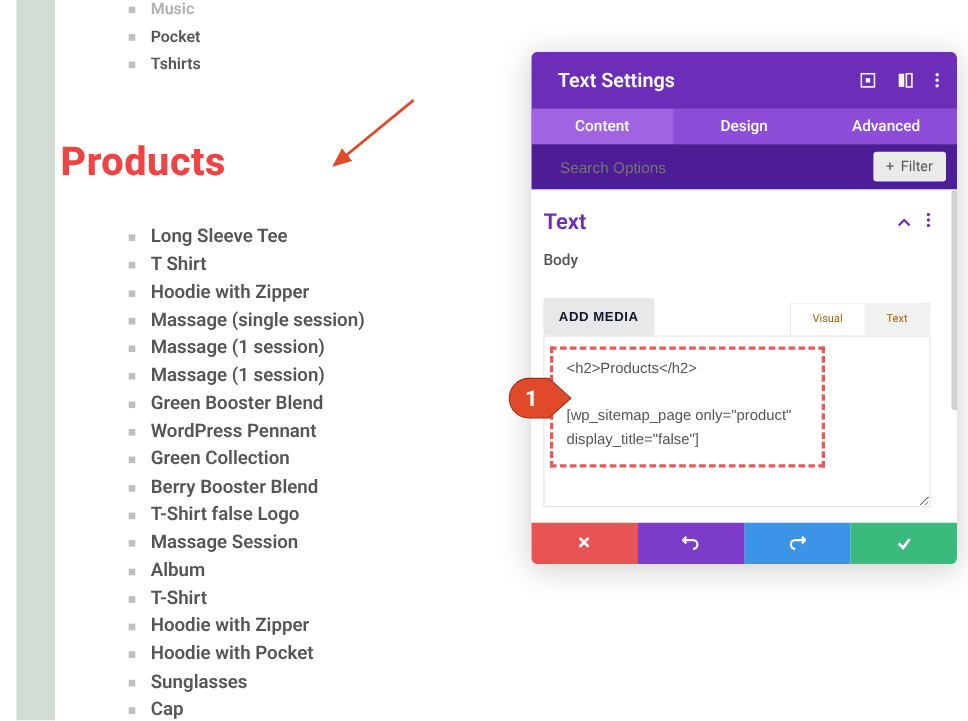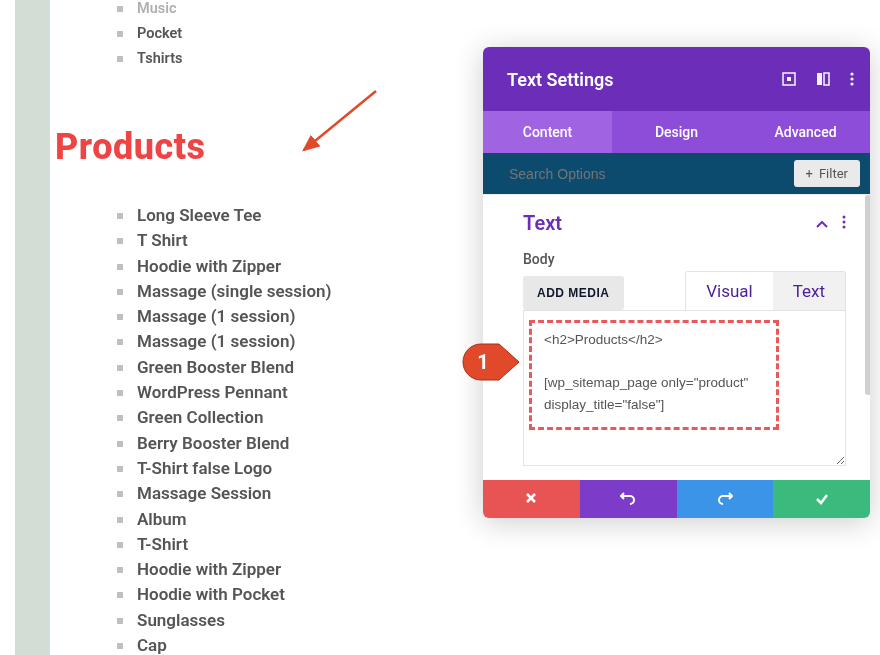--- a/index.html
+++ b/index.html
@@ -86,56 +86,56 @@
       top: 47px;
       width: 387px;
       background: #fff;
       border-radius: 6px;
       box-shadow: 0 4px 30px rgba(0,0,0,0.2);
       overflow: hidden;
     }
     .panel-header {
       background: #6c2eb9;
       color: #fff;
-      height: 64px;
+      height: 52px;
       display: flex;
       align-items: center;
       padding: 0 16px 0 24px;
     }
     .panel-title {
       font-size: 18px;
       font-weight: 600;
       flex: 1;
     }
     .panel-header-icons {
       display: flex;
       gap: 20px;
       align-items: center;
     }
     .panel-header-icons span { cursor: pointer; opacity: 0.95; display: flex; }
     .panel-tabs {
       display: flex;
       background: #8e4dd9;
-      height: 42px;
+      height: 32px;
     }
     .panel-tab {
       flex: 1;
       display: flex;
       align-items: center;
       justify-content: center;
       color: #fff;
       font-size: 14px;
       font-weight: 500;
       cursor: pointer;
     }
     .panel-tab.active { background: #a063e2; }
     .search-row {
       display: flex;
       align-items: center;
-      background: #0c4a6e;
+      background: #4c1d95;
       height: 42px;
       padding: 0 10px 0 26px;
       border-bottom: 1px solid #eee;
     }
     .search-input {
       flex: 1;
       border: none;
       background: transparent;
       font-size: 14px;
       color: #999;
@@ -146,21 +146,21 @@
       align-items: center;
       gap: 6px;
       background: #eaeaea;
       color: #555;
       font-size: 13px;
       padding: 6px 12px;
       border-radius: 3px;
       cursor: pointer;
     }
     .section {
-      padding: 16px 24px 10px 40px;
+      padding: 16px 24px 10px 11px;
       background: #fff;
       position: relative;
     }
     .section-scrollbar {
       position: absolute;
       right: -1px;
       top: 0;
       width: 6px;
       height: 200px;
       background: #d0d0d0;
@@ -176,21 +176,21 @@
       font-size: 20px;
       font-weight: 600;
       flex: 1;
     }
     .section-head-icons { display: flex; gap: 14px; align-items: center; }
     .section-head-icons svg { fill: #6c2eb9; }
     .body-label {
       color: #555;
       font-size: 14px;
       font-weight: 500;
-      margin-bottom: 4px;
+      margin-bottom: 26px;
     }
     .editor-row {
       display: flex;
       align-items: flex-end;
       justify-content: space-between;
       margin-bottom: 0;
     }
     .add-media-btn {
       background: #e8e8e8;
       color: #0f172a;
@@ -204,22 +204,22 @@
     }
     .editor-tabs {
       display: flex;
       border: 1px solid #e3e3e3;
       border-bottom: none;
       border-radius: 3px 3px 0 0;
       overflow: hidden;
     }
     .editor-tab {
       padding: 9px 20px;
-      font-size: 17px;
-      color: #4c1d95;
+      font-size: 10px;
+      color: #a16207;
       cursor: pointer;
       background: #fff;
     }
     .editor-tab.active { background: #f1f1f1; }
     .textarea-wrap {
       position: relative;
       margin-top: 0;
     }
     .code-area {
       width: 100%;

